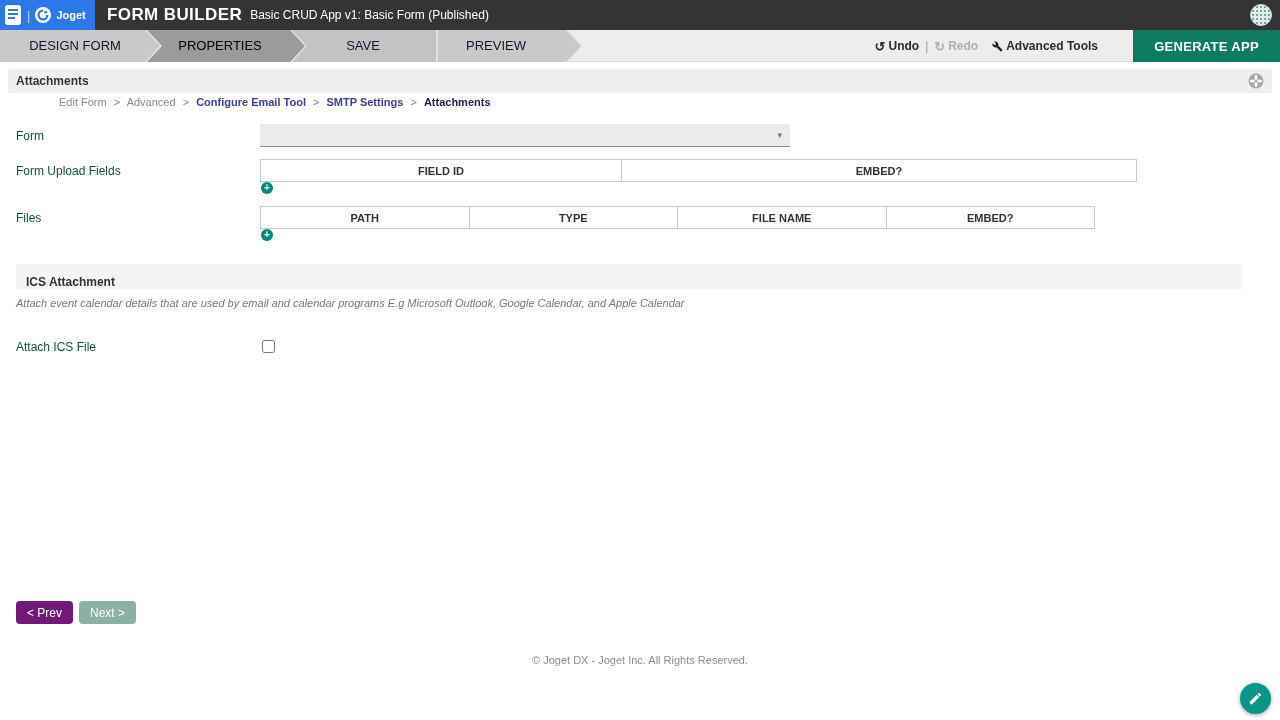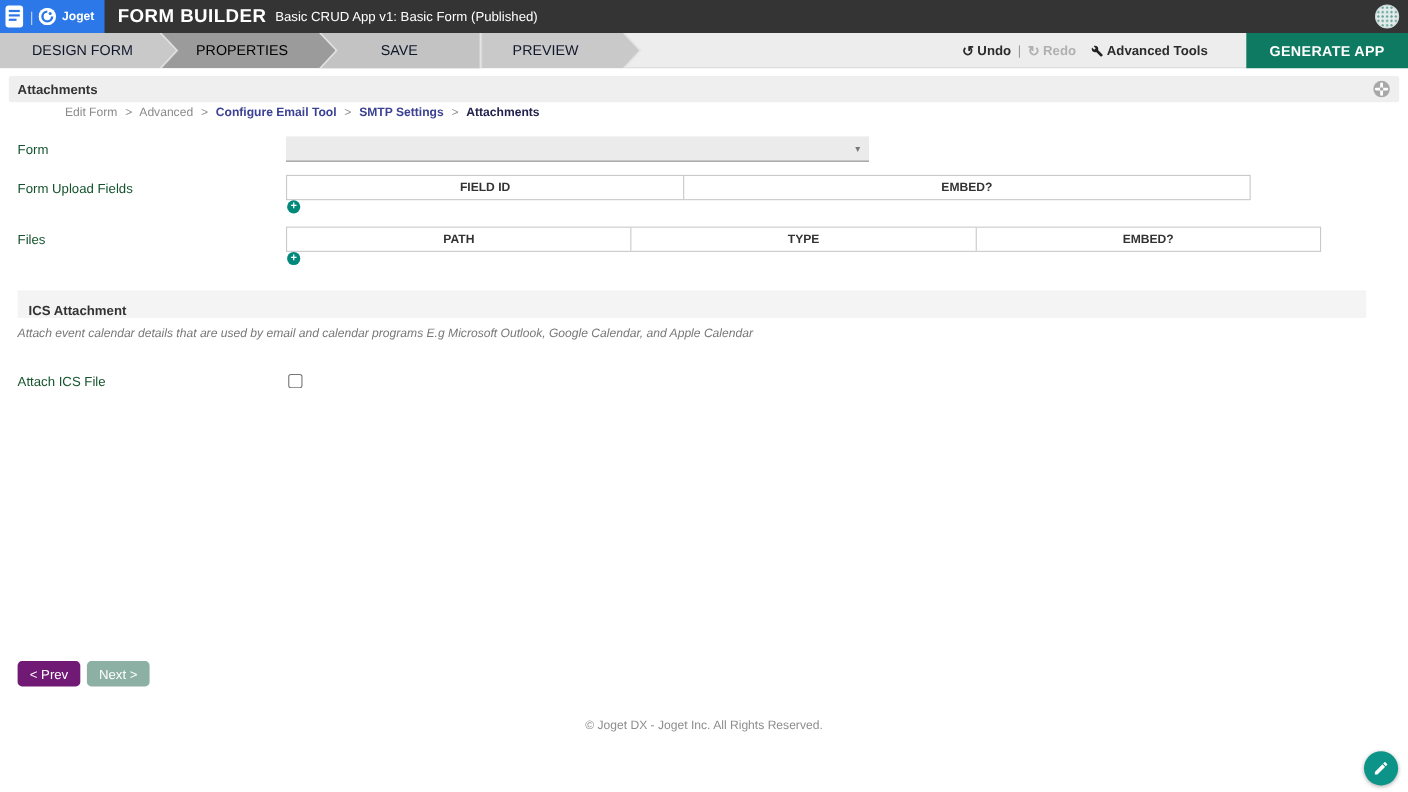--- a/index.html
+++ b/index.html
@@ -59,21 +59,21 @@
   .select-box { position:absolute; left:260px; top:124px; width:530px; height:23px; background:#ebebeb;
     border-bottom:1px solid #8f8f8f; display:flex; align-items:center; padding:0 8px; font-size:12px; color:#333; cursor:pointer; }
   .select-caret { margin-left:auto; color:#777; font-size:9px; }
 
   .grid-table { position:absolute; display:flex; height:23px; border:1px solid #c9c9c9; background:#fff; }
   .grid-cell { border-right:1px solid #c9c9c9; height:100%; display:flex; align-items:center; justify-content:center;
     font-size:11px; font-weight:bold; color:#333; }
   .grid-cell:last-child { border-right:none; }
   #table-upload { left:260px; top:159px; width:877px; }
   #table-upload .c0 { width:361px; } #table-upload .c1 { flex:1; }
-  #table-files { left:260px; top:206px; width:941px; }
+  #table-files { left:260px; top:206px; width:835px; }
   #table-files .grid-cell { flex:1; }
 
   .add-btn { position:absolute; width:12px; height:12px; border-radius:50%; background:#00897b; color:#fff;
     display:flex; align-items:center; justify-content:center; font-size:10px; font-weight:bold; line-height:1; cursor:pointer; }
   #add-upload { left:261px; top:182px; }
   #add-files  { left:261px; top:229px; }
 
   
   .ics-header { position:absolute; left:16px; top:264px; width:1226px; height:25px; background:#f4f4f4;
     display:flex; align-items:flex-end; padding:0 10px; font-size:12px; font-weight:bold; color:#333; }
@@ -187,20 +187,21 @@
 <div class="grid-table" id="table-upload">
   <div class="grid-cell c0">FIELD ID</div>
   <div class="grid-cell c1">EMBED?</div>
 </div>
 <div class="add-btn" id="add-upload">+</div>
 
 <span class="field-label" style="top:211px;">Files</span>
 <div class="grid-table" id="table-files">
   <div class="grid-cell">PATH</div>
   <div class="grid-cell">TYPE</div>
+  <div class="grid-cell">FILE NAME</div>
   <div class="grid-cell">EMBED?</div>
 </div>
 <div class="add-btn" id="add-files">+</div>
 
 <div class="ics-header">
   <span>ICS Attachment</span>
 </div>
 <div class="ics-note">Attach event calendar details that are used by email and calendar programs E.g Microsoft Outlook, Google Calendar, and Apple Calendar</div>
 
 <span class="field-label" style="top:340px;">Attach ICS File</span>

